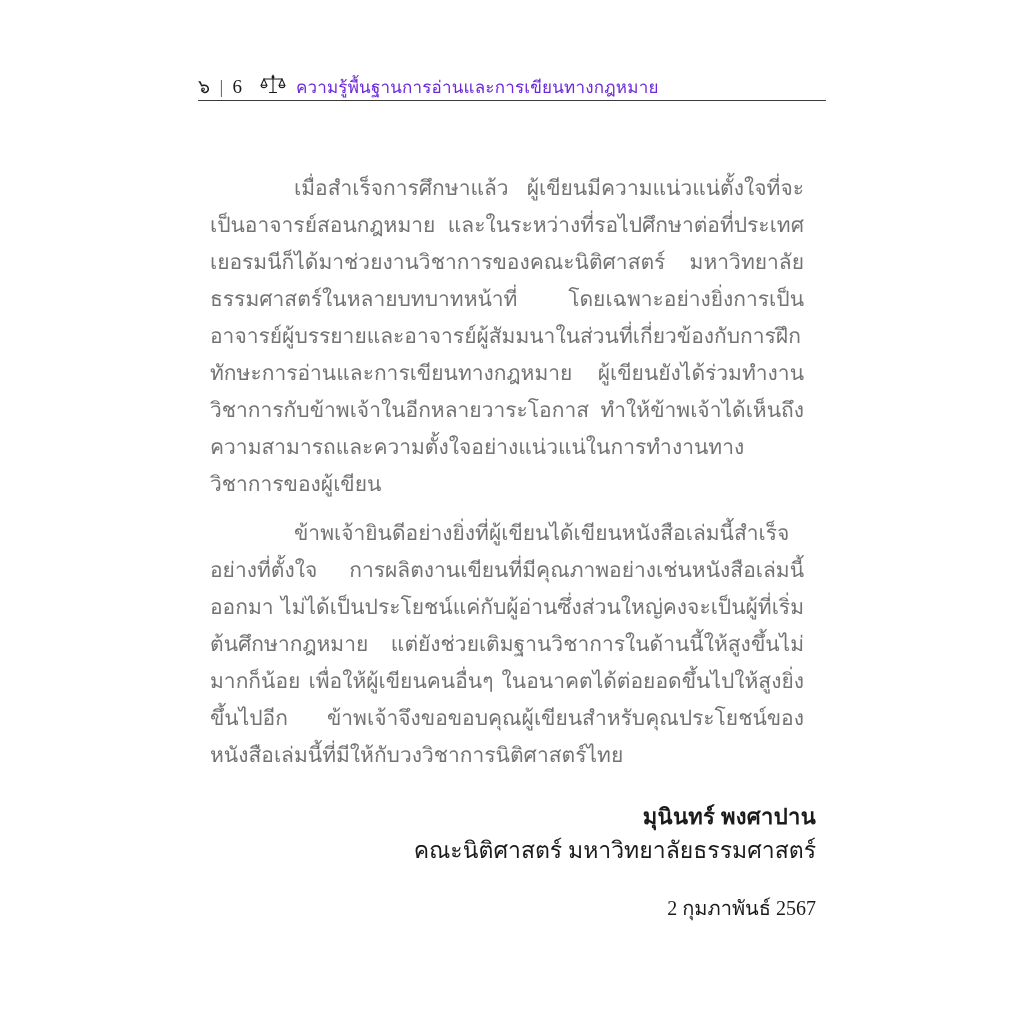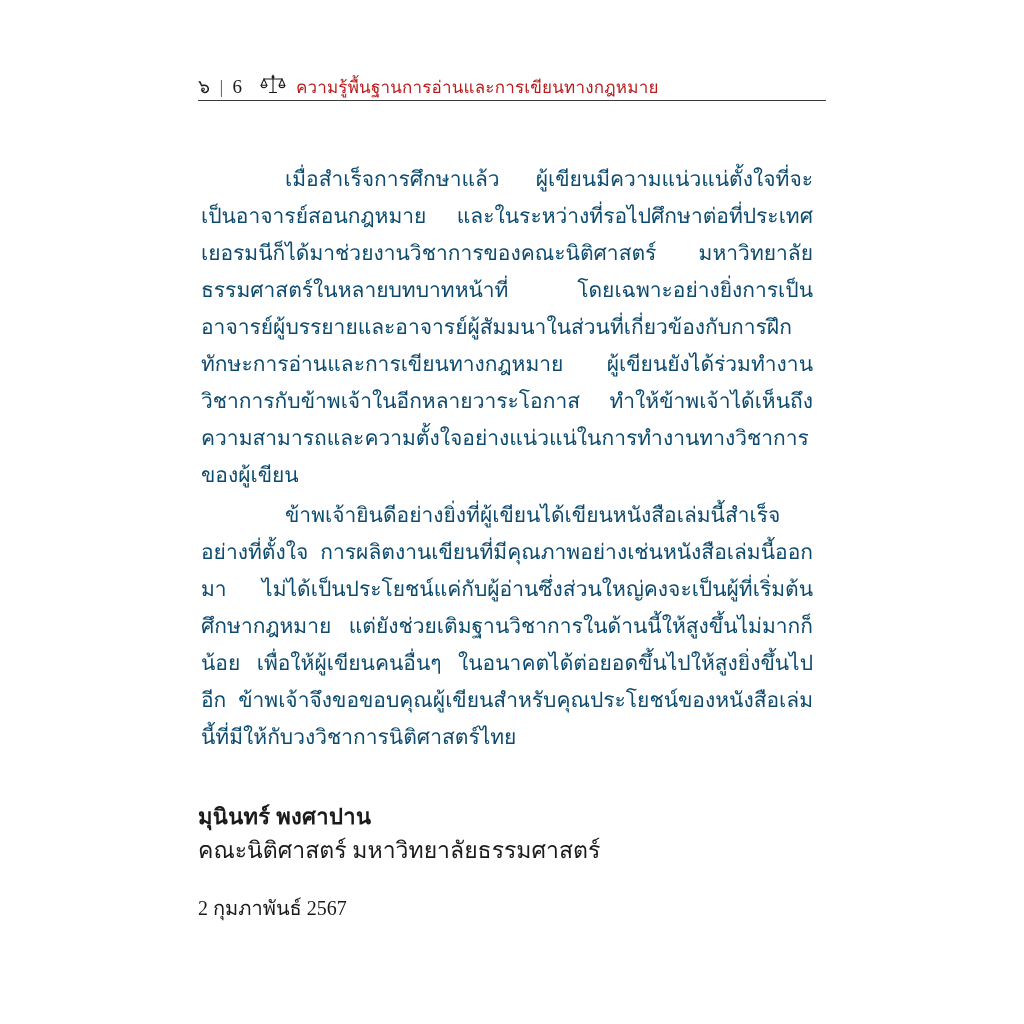--- a/index.html
+++ b/index.html
@@ -53,52 +53,52 @@
     color: #1a1a1a;
   }
   .scale-icon {
     margin: 0 10px 0 18px;
     display: inline-flex;
     align-items: flex-end;
   }
   .header-title {
     font-size: 17px;
     line-height: 1;
-    color: #b91c1c;
+    color: #6d28d9;
     letter-spacing: 0.2px;
   }
 
   
   .body-block {
     position: absolute;
     top: 158px;
     left: 198px;
     width: 618px;
   }
   p.para {
-    margin: 3px;
+    margin: 12px;
     font-size: 21px;
     line-height: 37px;
     text-align: justify;
     text-justify: inter-character;
     text-indent: 84px;
-    color: #0c4a6e;
+    color: #737373;
   }
   p.para + p.para {
     margin-top: 0;
   }
   p.para:last-of-type { }
 
   
   .signature {
     position: absolute;
     top: 800px;
     left: 198px;
     width: 618px;
-    text-align: left;
+    text-align: right;
   }
   .sig-name {
     font-size: 22px;
     font-weight: bold;
     line-height: 34px;
     letter-spacing: 0.3px;
   }
   .sig-affil {
     font-size: 23px;
     line-height: 34px;

